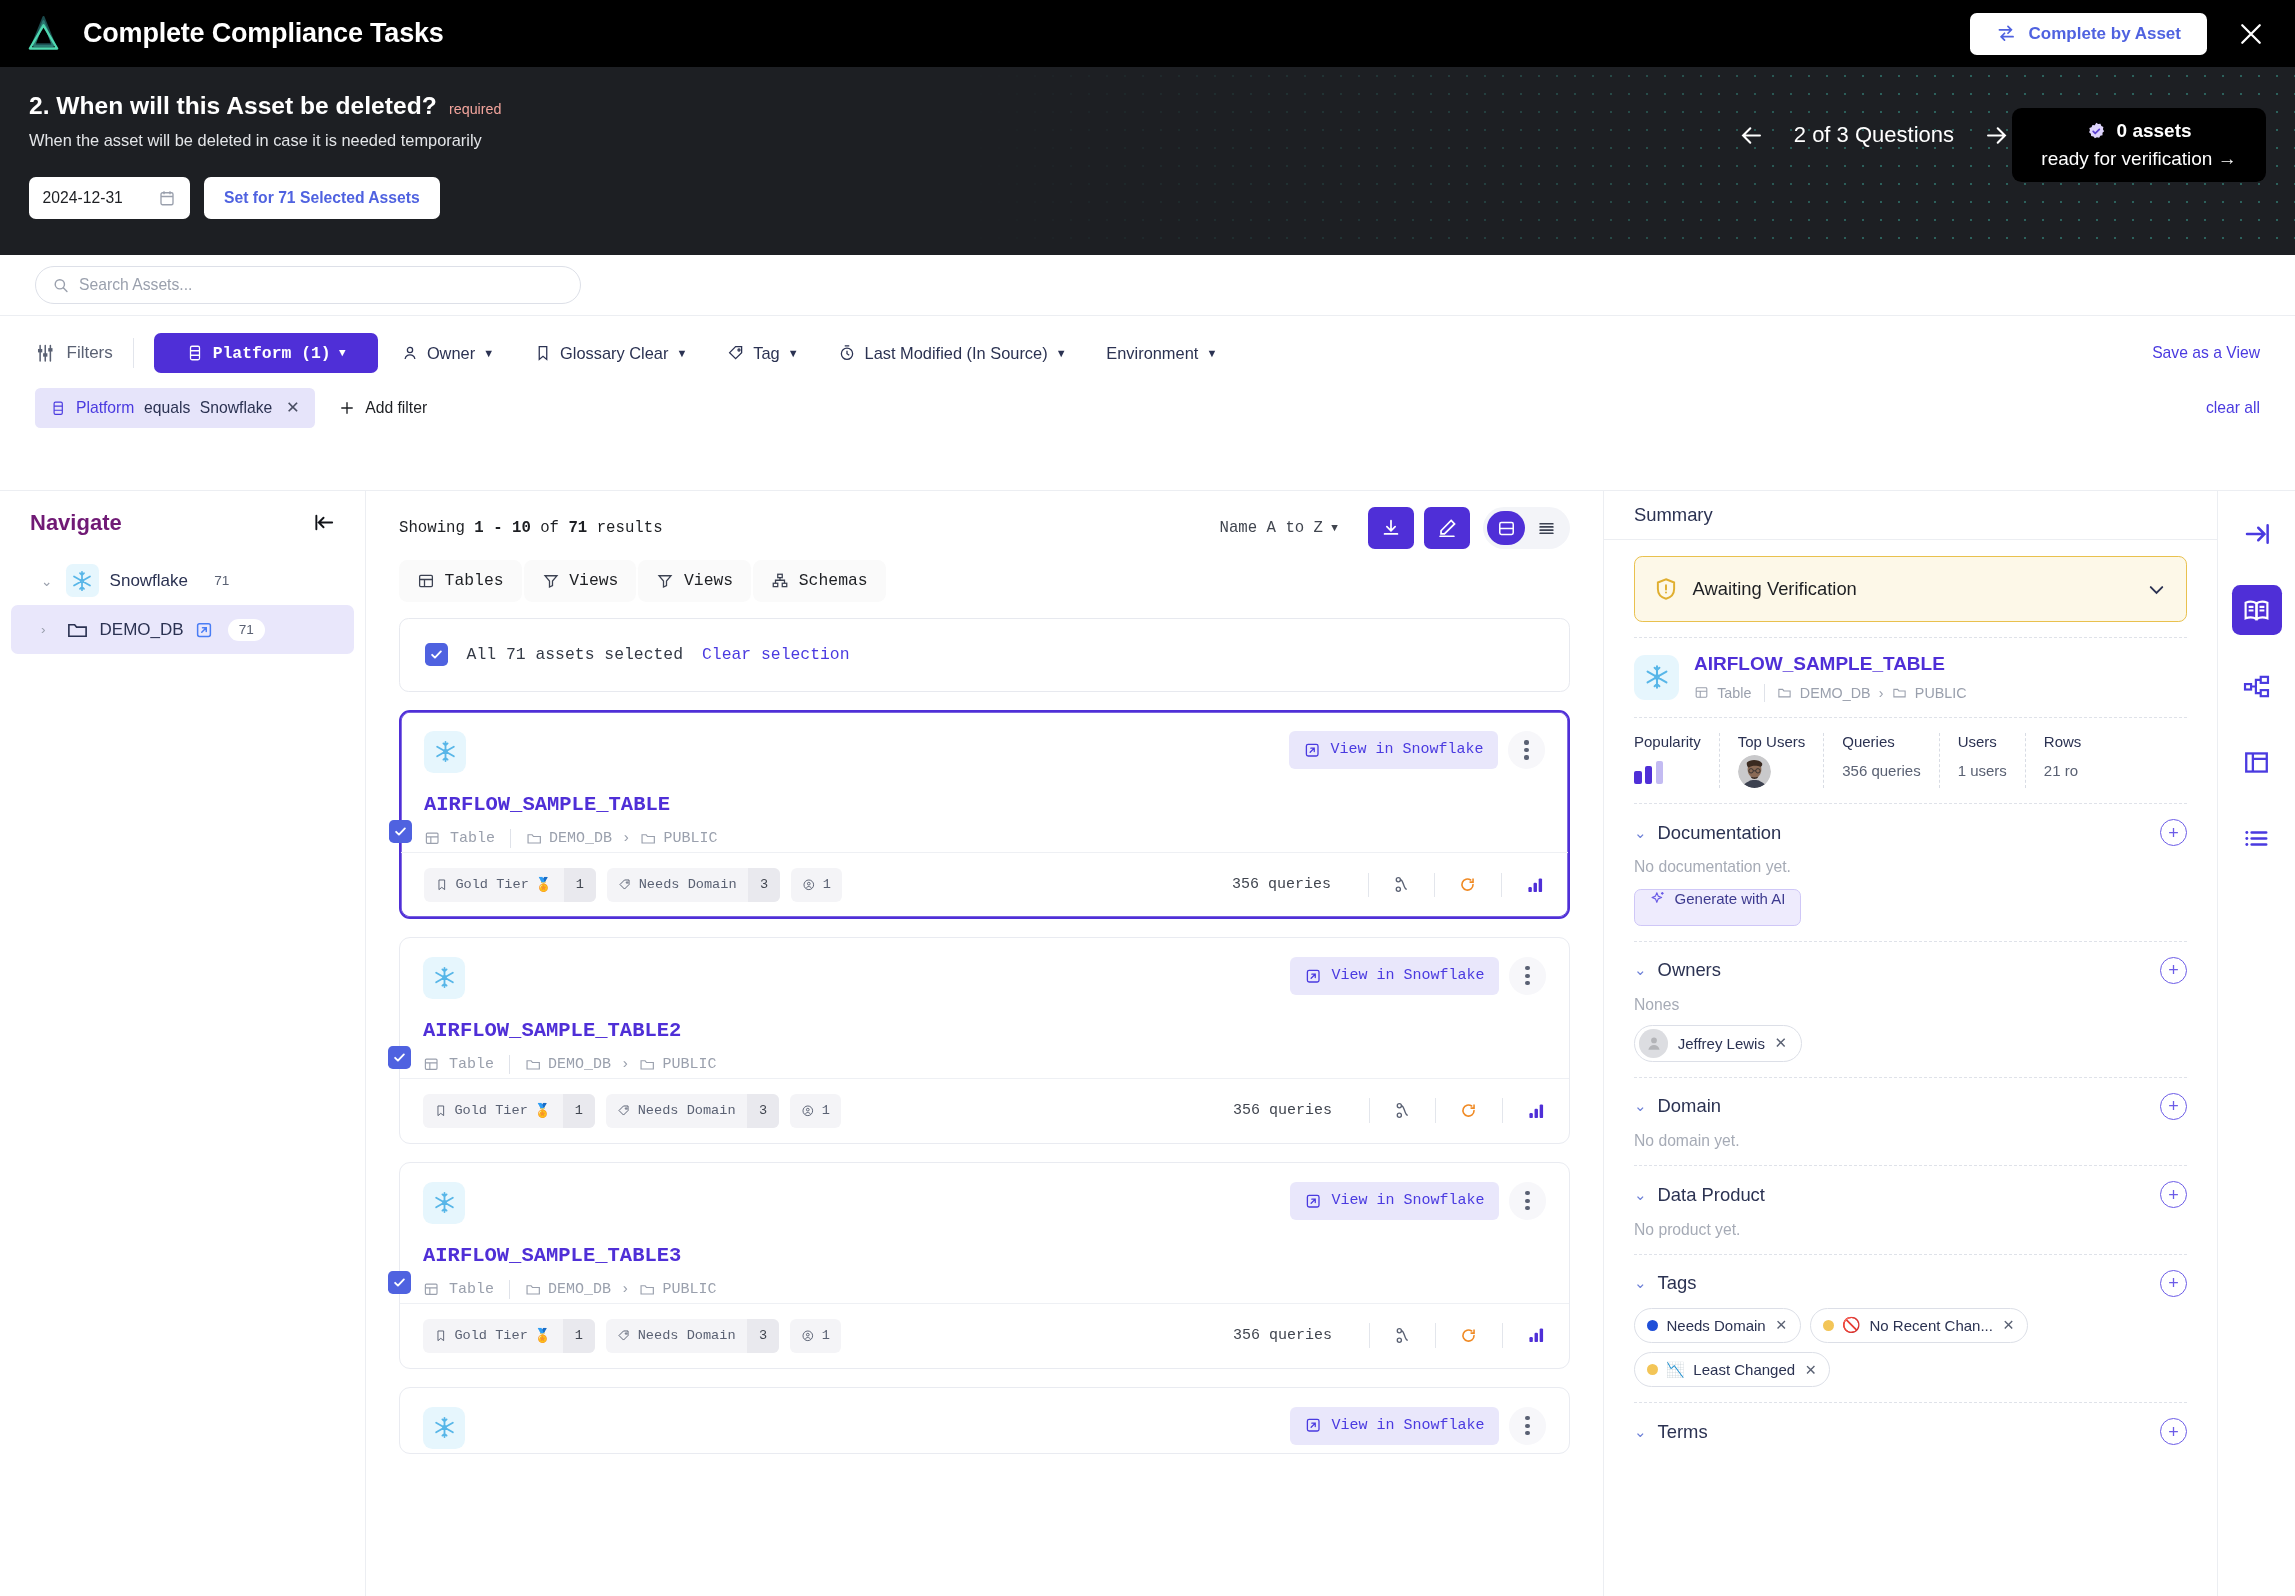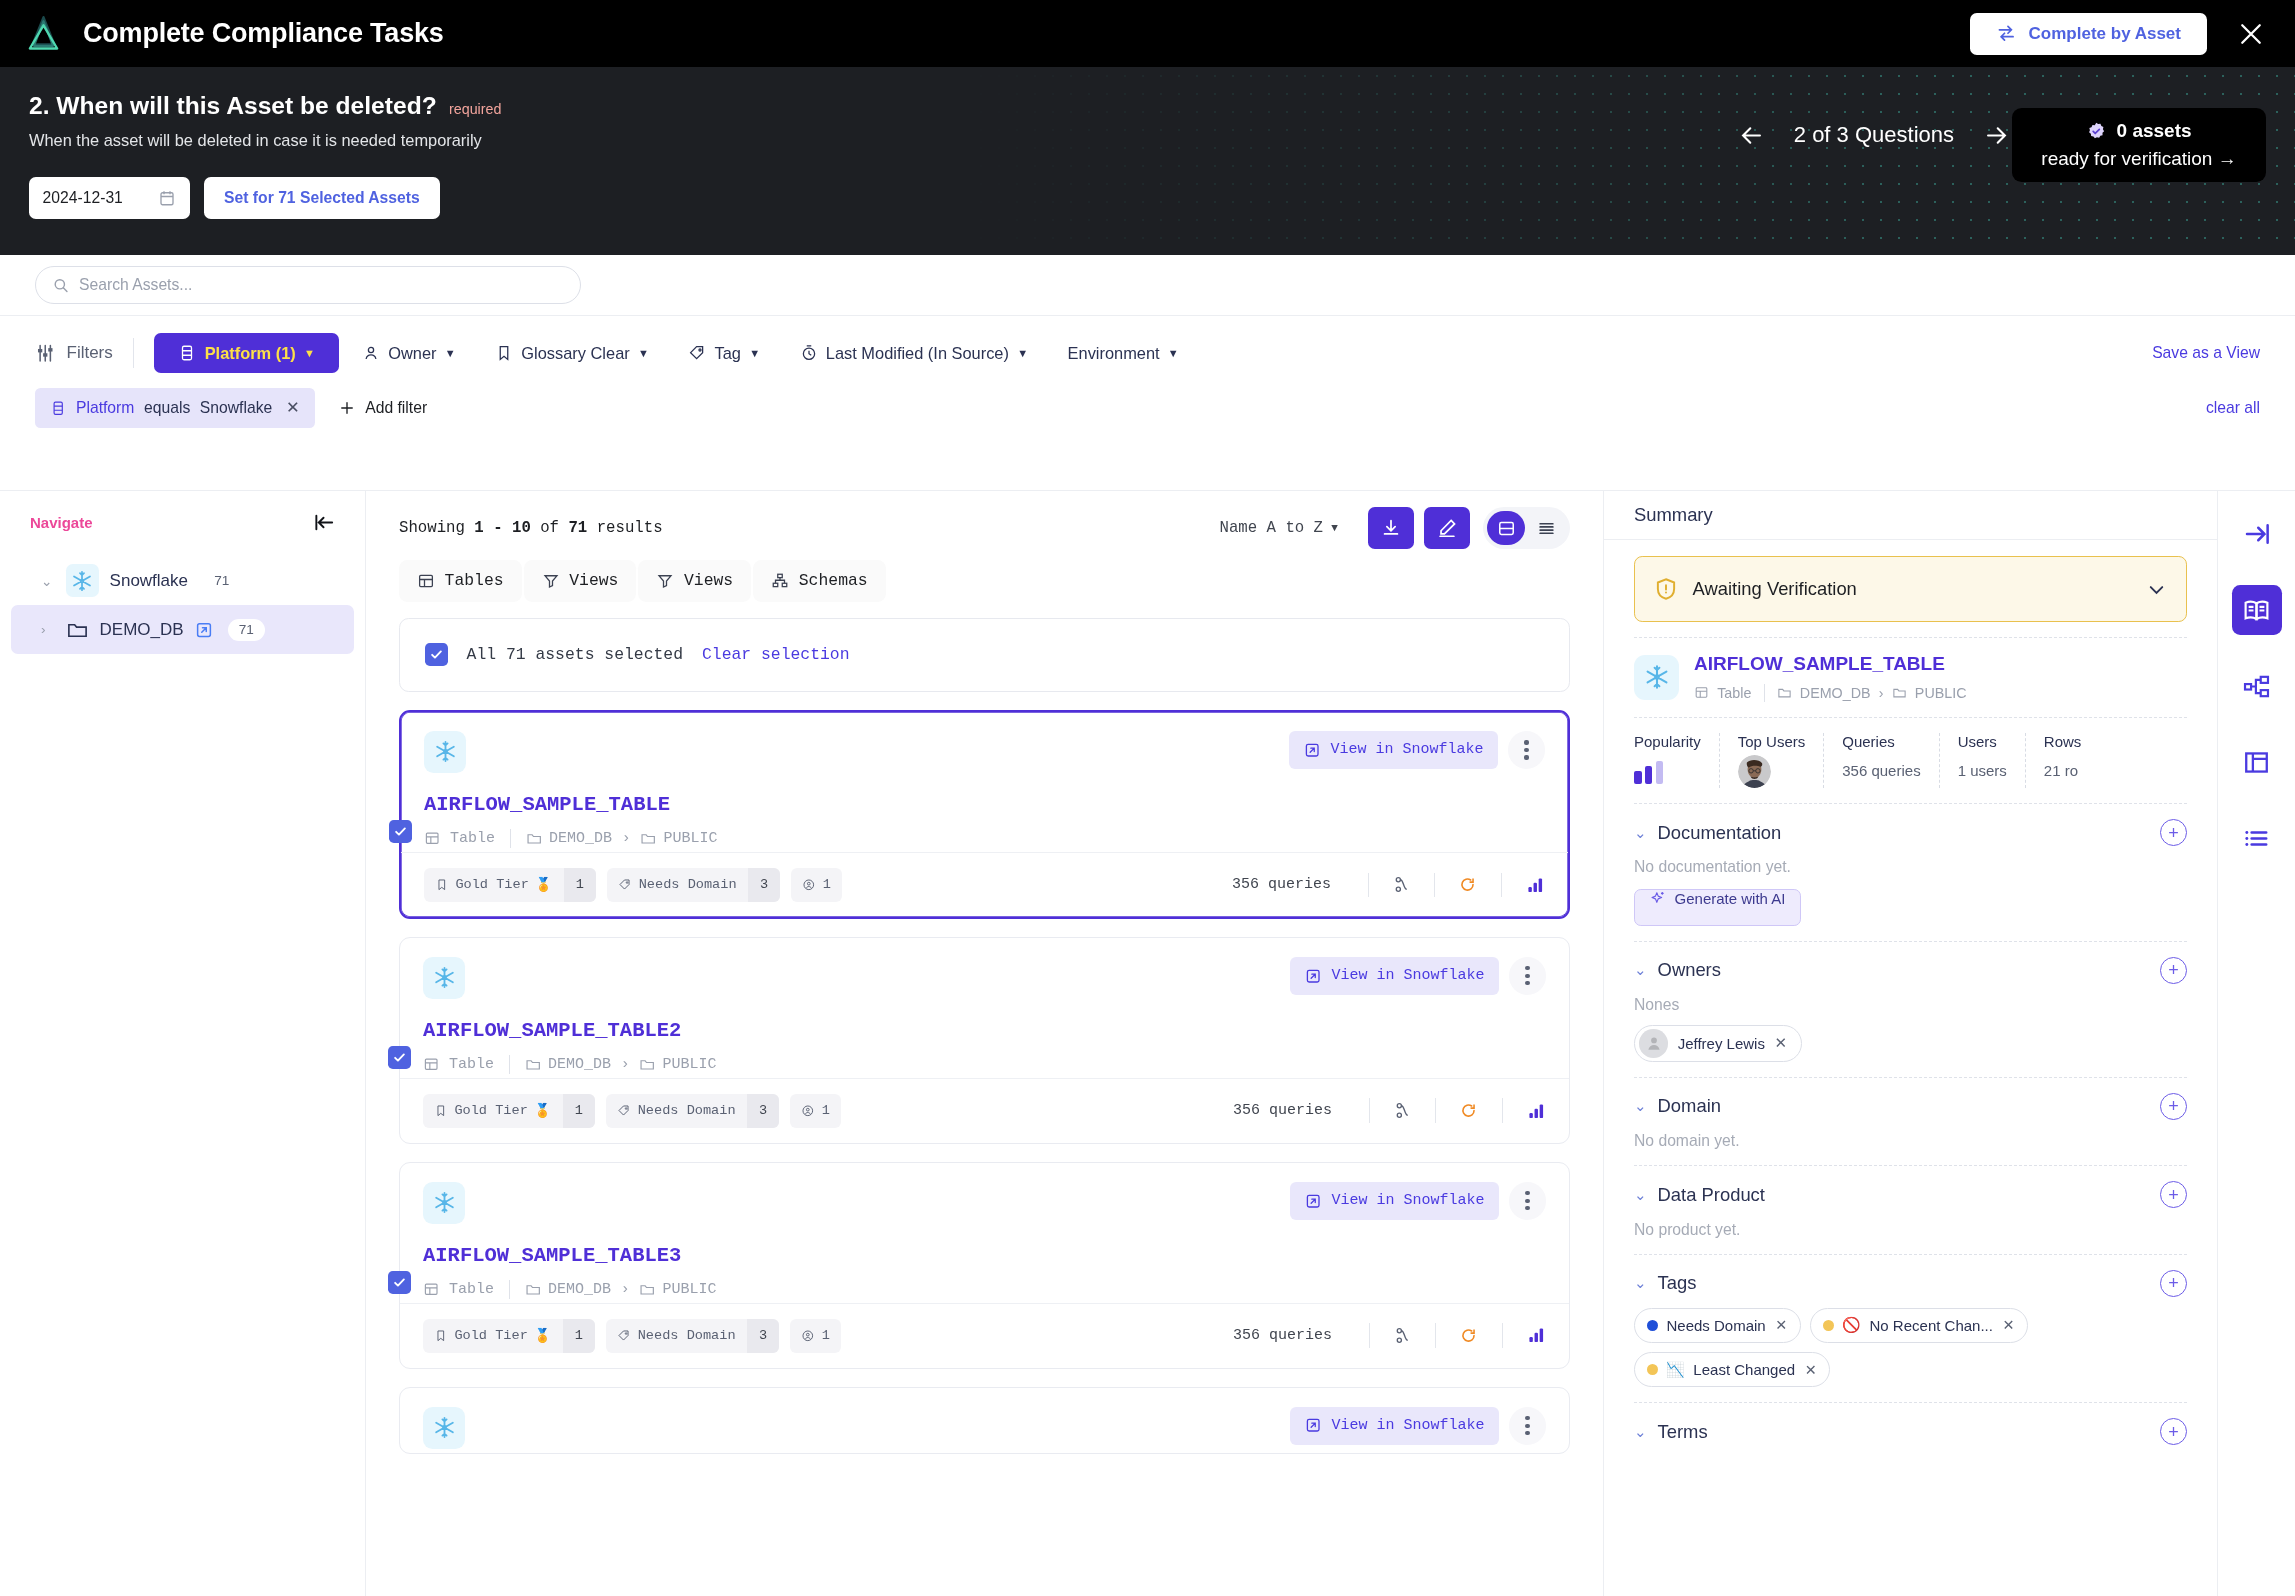--- a/index.html
+++ b/index.html
@@ -96,21 +96,21 @@
   
   .filterbar { background: #ffffff; padding: 12.3px 35px 0 35px; }
   .filter-row1 { display: flex; align-items: center; gap: 0; height: 50px; }
   .filters-lbl { display: flex; align-items: center; gap: 11px; font-size: 17px; color: #5a6173; }
   .fdivider { width: 0.7px; height: 30px; background: #e2e5ec; margin: 0 20.5px; }
   .fchip {
     display: flex; align-items: center; gap: 8.2px; height: 40px; padding: 0 16.4px;
     border-radius: 6.8px; font-size: 16.4px; color: #2b3252; cursor: pointer;
     font-weight: 400; white-space: nowrap; margin-right: 6.8px;
   }
-  .fchip.active { background: #4f2fd7; color: #fde047; font-weight: 700; padding: 0 24px; }
+  .fchip.active { background: #4f2fd7; color: #ffffff; font-weight: 700; padding: 0 32px; font-family: Liberation Mono, monospace; }
   .caret { font-size: 11px; line-height: 1; }
   .filter-spacer { flex: 1 1 auto; }
   .link-btn { color: #4a3ae0; font-size: 15.7px; cursor: pointer; white-space: nowrap; }
 
   .filter-row2 { display: flex; align-items: center; height: 59px; }
   .applied-chip {
     display: flex; align-items: center; gap: 9.6px; background: #e6e4fa;
     height: 40px; border-radius: 5.5px; padding: 0 15px; font-size: 15.7px; color: #2b3252;
   }
   .applied-chip .fld { color: #4a3ae0; }
@@ -125,21 +125,21 @@
     position: absolute; left: 0; right: 0; top: 490px; bottom: 0;
     display: flex; background: #ffffff; border-top: 0.7px solid #eceef2;
   }
 
   
   .navpanel { width: 366px; flex: 0 0 366px; border-right: 0.7px solid #eceef2; background: #ffffff; }
   .nav-head {
     display: flex; align-items: center; justify-content: space-between;
     padding: 18px 27px 16.4px 30px;
   }
-  .nav-head .t { font-size: 15px; font-weight: 700; color: #ec4899; }
+  .nav-head .t { font-size: 22px; font-weight: 700; color: #701a75; }
   .nav-collapse { cursor: pointer; width: 27px; height: 27px; display:flex;align-items:center;justify-content:center;}
   .nav-tree { padding: 4.1px 0 0 0; }
   .nav-node {
     display: flex; align-items: center; gap: 11px; height: 49px;
     padding-left: 30px; font-size: 17px; color: #2b3252; cursor: pointer;
     border-radius: 6.8px; margin: 0 11px;
   }
   .nav-node.sel { background: #e9e7fb; }
   .nav-node .chev { color: #9aa0ad; font-size: 13.6px; width: 13.6px; }
   .nav-icon-box {

